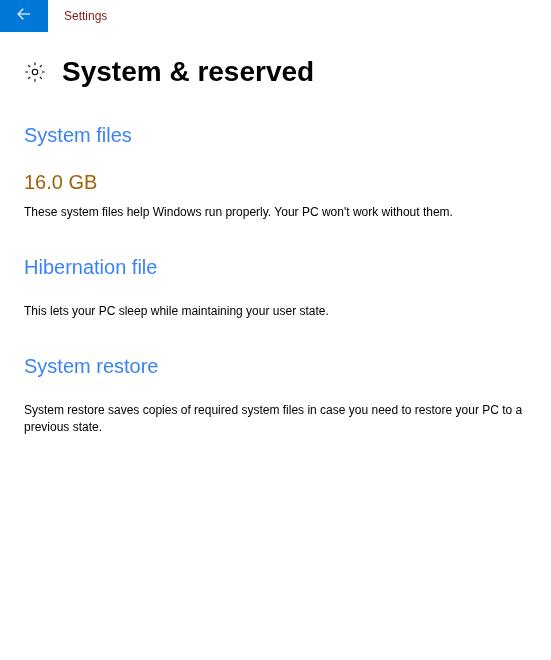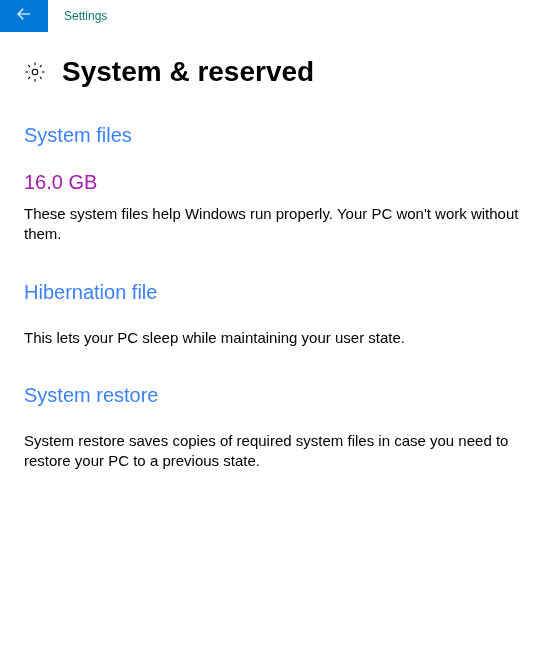--- a/index.html
+++ b/index.html
@@ -31,21 +31,21 @@
     }
     .back-button svg {
       width: 18px;
       height: 18px;
       fill: none;
       stroke: #ffffff;
       stroke-width: 1.5;
     }
     .header-title {
       font-size: 12px;
-      color: #0f766e;
+      color: #7f1d1d;
       margin-left: 16px;
       font-weight: 400;
     }
     .content {
       padding-left: 24px;
       padding-right: 24px;
     }
     .page-header {
       display: flex;
       align-items: center;
@@ -75,25 +75,25 @@
     }
     .section-title {
       font-size: 20px;
       font-weight: 400;
       color: #3b82f6;
       margin-bottom: 24px;
     }
     .section-value {
       font-size: 20px;
       font-weight: 400;
-      color: #a21caf;
+      color: #a16207;
       margin-bottom: 10px;
     }
     .section-description {
-      font-size: 15px;
+      font-size: 12px;
       font-weight: 400;
       color: #000000;
       line-height: 1.35;
       max-width: 500px;
     }
   </style>
 </head>
 <body>
 
 <div class="header-bar">

